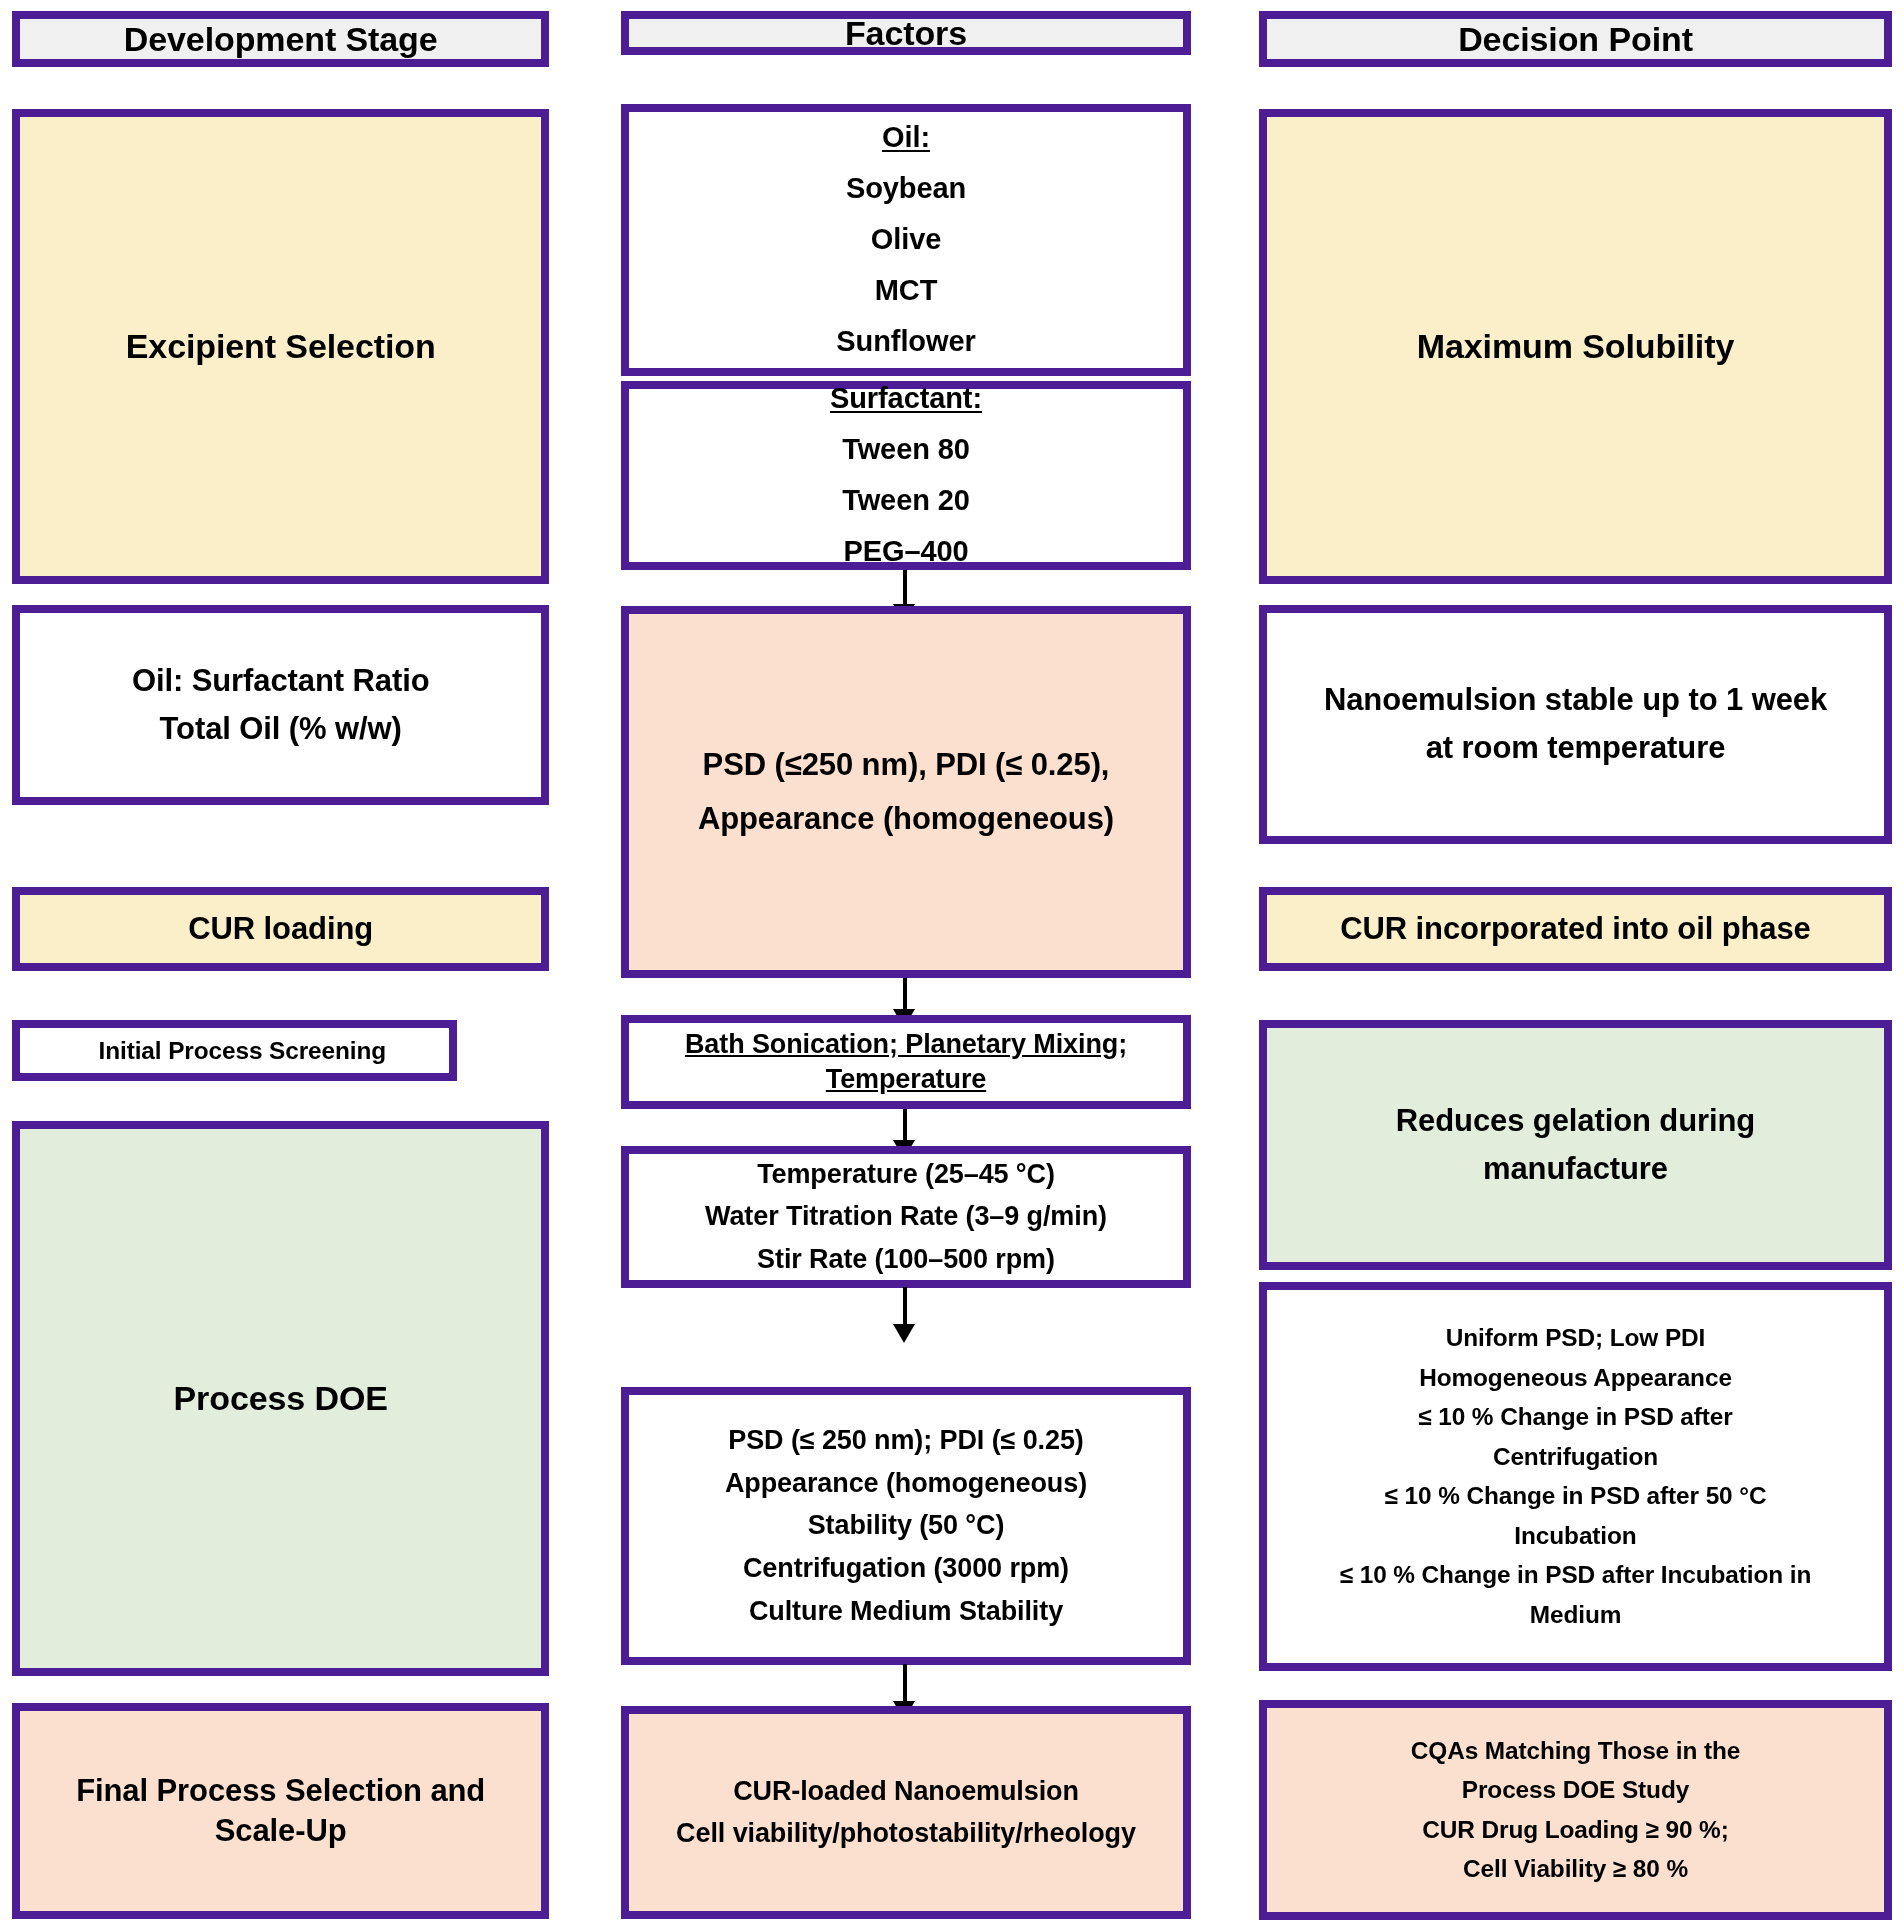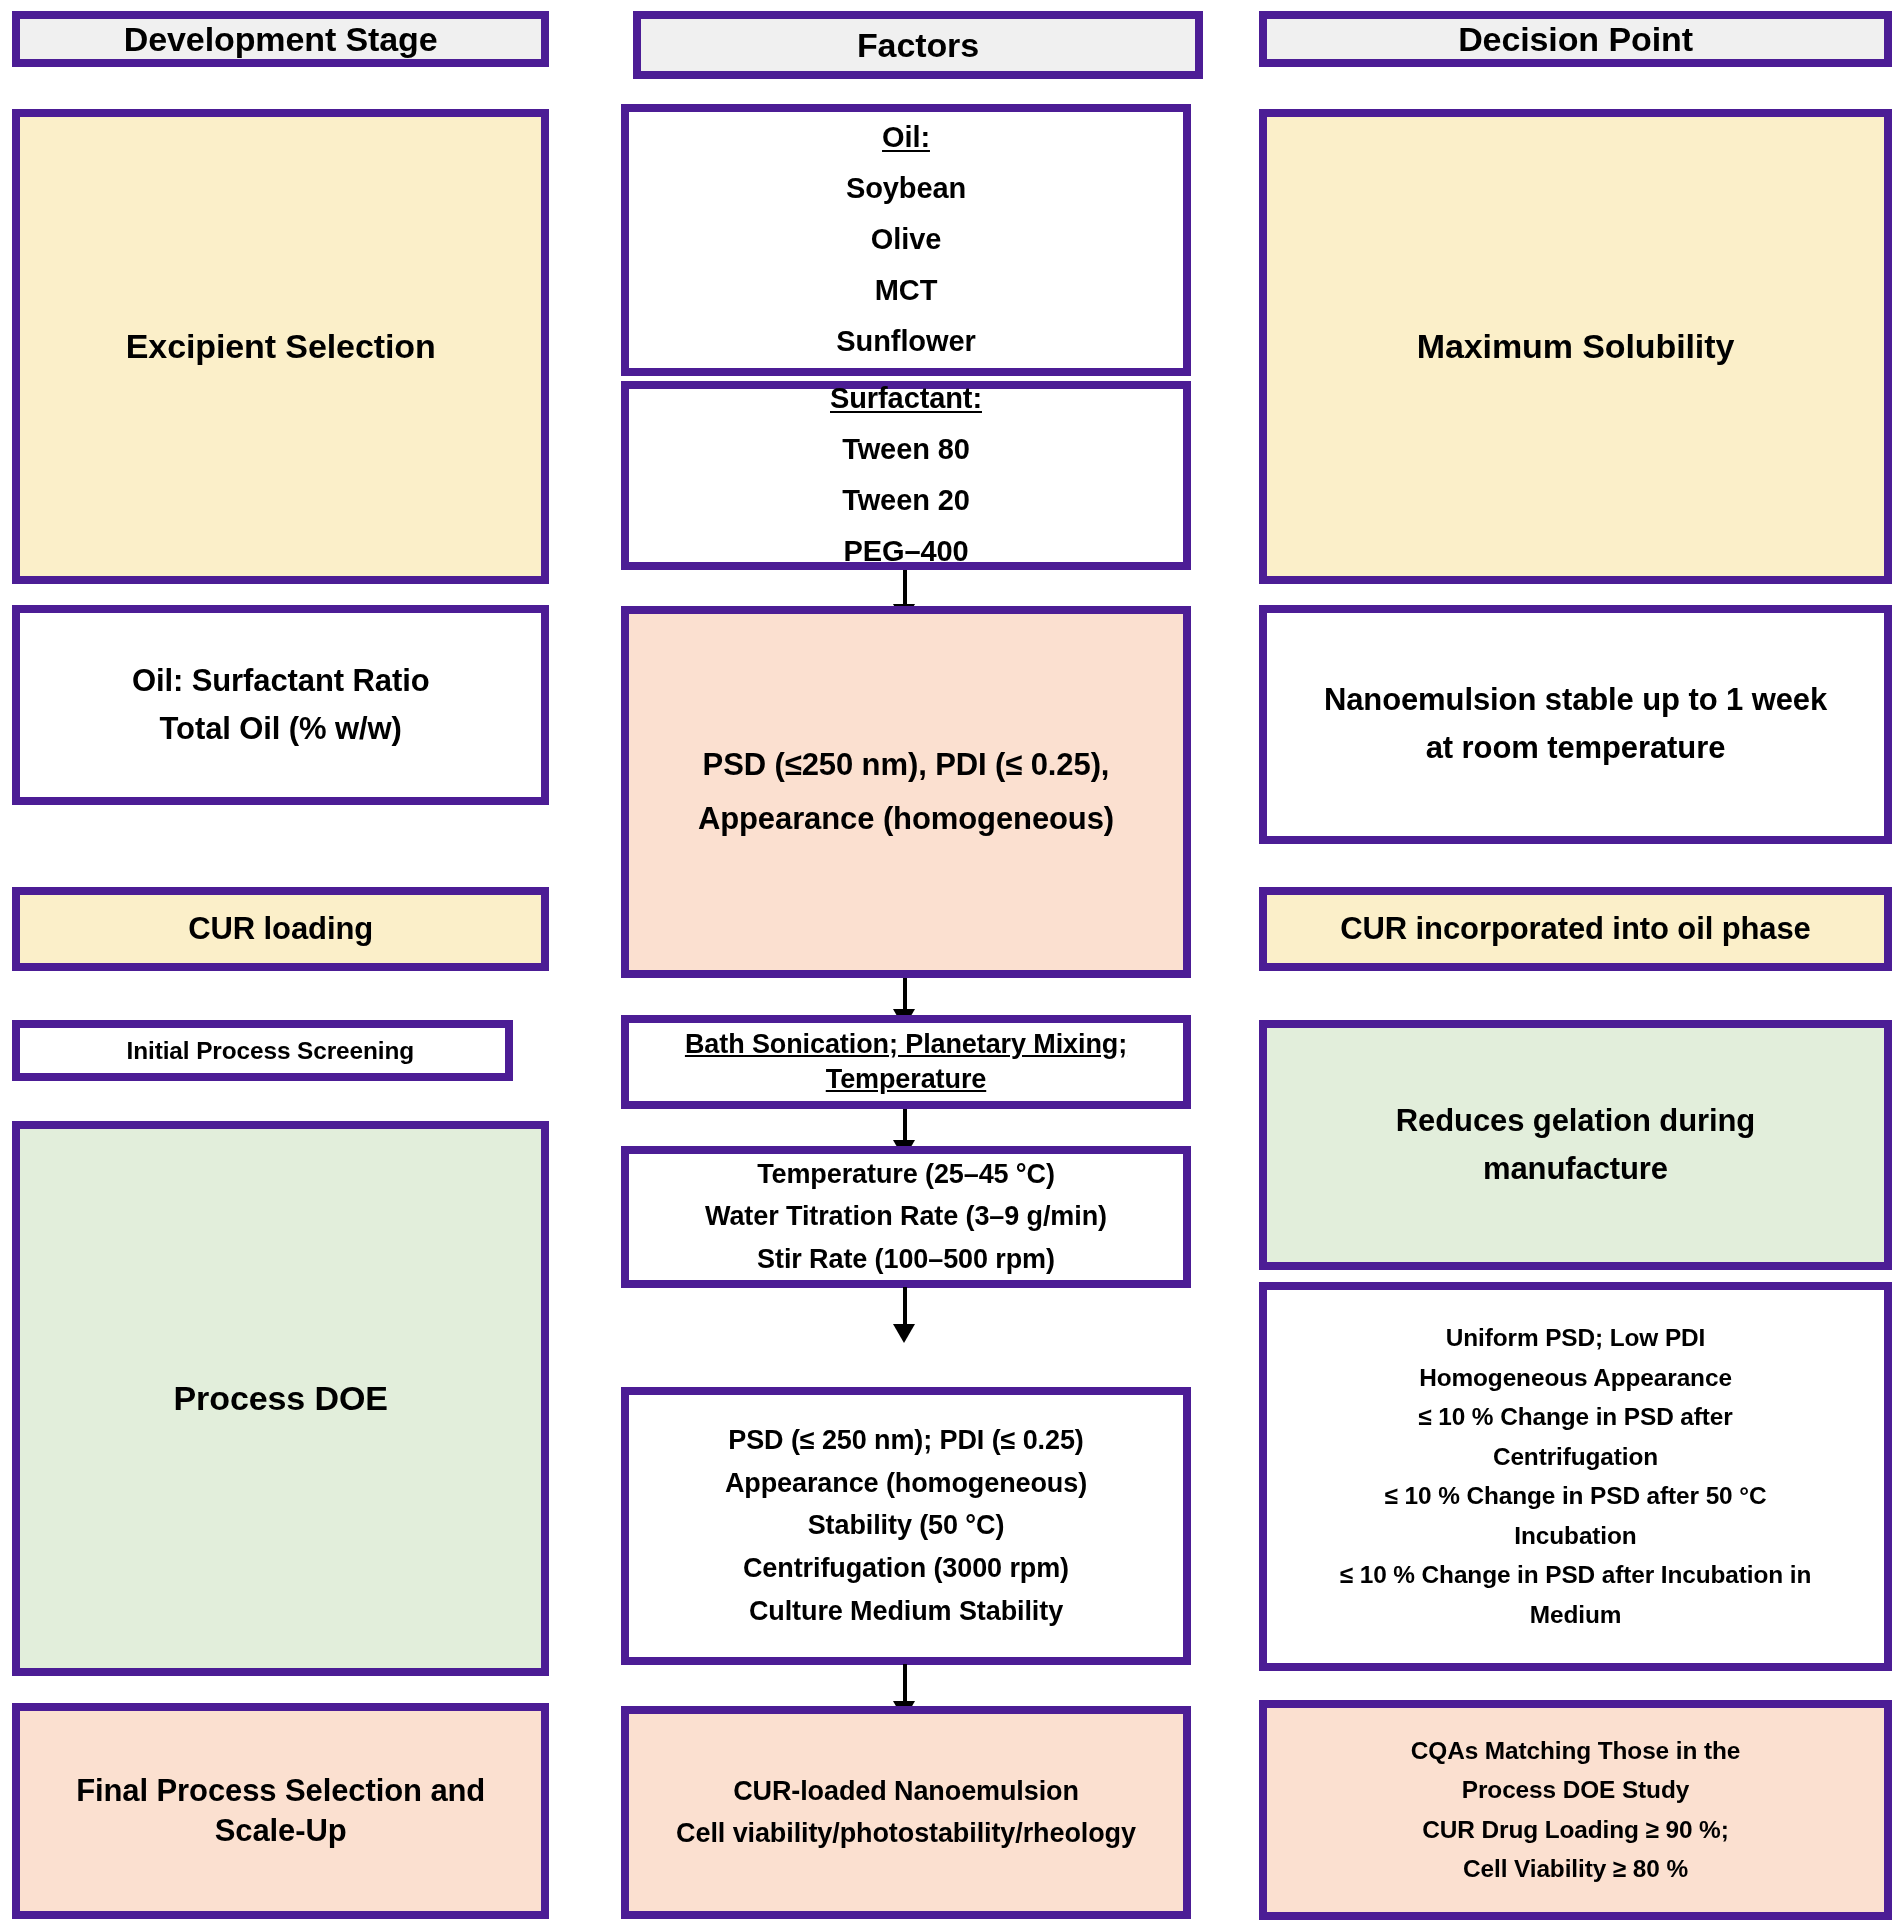--- a/index.html
+++ b/index.html
@@ -62,21 +62,21 @@
 </style>
 </head>
 <body>
 
 <div class="sheet">
 
   <div class="box hdr" style="left:12.2px;top:11px;width:537px;height:56px;">
     <span>Development Stage</span>
   </div>
 
-  <div class="box hdr" style="left:621px;top:11px;width:570px;height:68px;margin-left:12px;">
+  <div class="box hdr" style="left:621px;top:11px;width:570px;height:44px;">
     <span>Factors</span>
   </div>
 
   <div class="box hdr" style="left:1259px;top:11px;width:633px;height:56px;">
     <span>Decision Point</span>
   </div>
 
   <div class="box cream t62" style="left:12.2px;top:109px;width:537px;height:475px;">
     <span>Excipient Selection</span>
   </div>
@@ -85,21 +85,21 @@
     <span class="stack gap">
       <span class="ln">Oil: Surfactant Ratio</span>
       <span class="ln">Total Oil (% w/w)</span>
     </span>
   </div>
 
   <div class="box cream t56" style="left:12.2px;top:887px;width:537px;height:84px;">
     <span>CUR loading</span>
   </div>
 
-  <div class="box white t44" style="left:12.2px;top:1020px;width:501px;height:61px;padding-left:23px;">
+  <div class="box white t44" style="left:12.2px;top:1020px;width:445px;height:61px;padding-left:23px;">
     <span>Initial Process Screening</span>
   </div>
 
   <div class="box green t62" style="left:12.2px;top:1121px;width:537px;height:555px;">
     <span>Process DOE</span>
   </div>
 
   <div class="box peach t56" style="left:12.2px;top:1703px;width:537px;height:216px;">
     <span class="stack">
       <span class="ln">Final Process Selection and</span>

